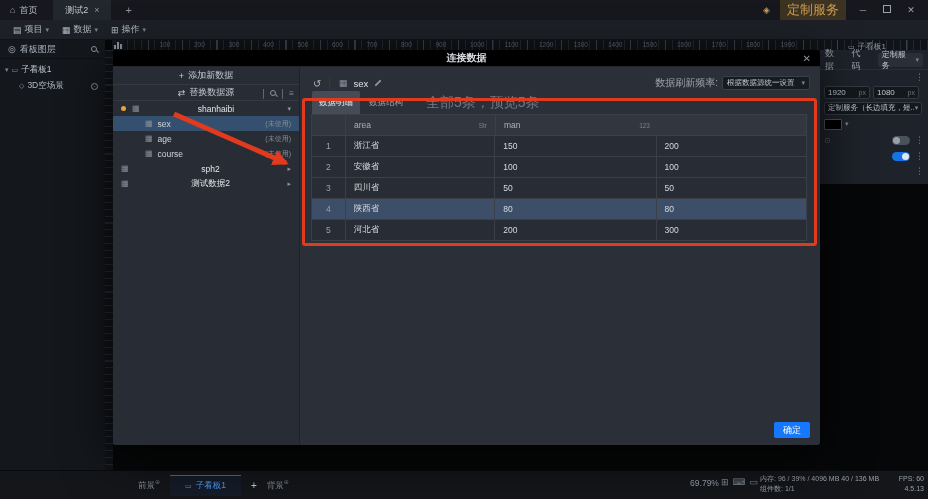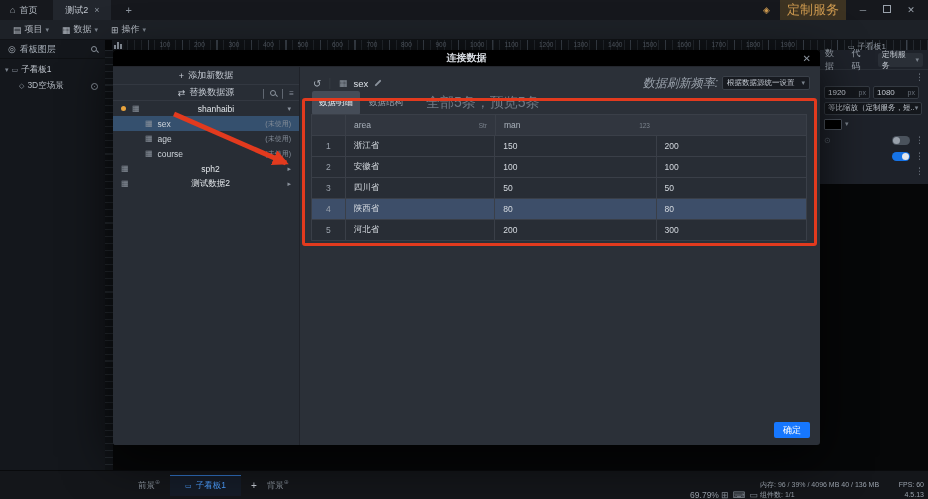--- a/index.html
+++ b/index.html
@@ -123,21 +123,21 @@
   .modal-content { position:absolute; left:188px; top:17px; right:0; bottom:0; }
   .mc-toolbar { height:26px; display:flex; align-items:center; padding:6px 10px 0 12px; gap:6px; }
   .mc-toolbar .back { color:#aab2bc; font-size:10px; }
   .mc-toolbar .div { color:#3a4049; font-size:9px; }
   .mc-toolbar .grid-ic { color:#8a929c; font-size:9px; }
   .mc-toolbar .dsname { color:#dde2e8; font-size:9.5px; }
   .pencil-icon { width:8px; height:8px; position:relative; display:inline-block; }
   .pencil-icon::after { content:""; position:absolute; left:0; top:3px; width:8px; height:2px;
     background:#8a929c; transform:rotate(-45deg); border-radius:1px; }
   .mc-refresh { margin-left:auto; display:flex; align-items:center; gap:4px; }
-  .mc-refresh .rlabel { color:#9aa2ac; font-size:12px;font-style:italic; }
+  .mc-refresh .rlabel { color:#9aa2ac; font-size:10px; }
   .mc-refresh .rselect { width:88px; height:14px; background:#171a20; border:1px solid #3a4049;
     border-radius:2px; display:flex; align-items:center; font-size:7.5px; color:#c2c8d0; padding:0 4px; }
   .mc-refresh .rselect .chev { margin-left:auto; }
   .mc-tabs { height:20px; display:flex; align-items:center; padding:0 11px; gap:2px; }
   .mc-tab { height:15px; padding:12px 7px; font-size:8.5px; color:#9aa2ac; display:flex; align-items:center;
     border-radius:2px; }
   .mc-tab.active { background:#454c57; color:#eef1f4; }
   .mc-meta { margin-left:14px; font-size:14px; color:#717a85; }
   .mc-table { position:absolute; left:10px; top:47px; width:496px; border:1px solid #3a3f48;
     border-bottom:none; font-size:8.5px; }
@@ -155,21 +155,21 @@
 
   
   .statusbar { position:absolute; left:0; bottom:0; width:928px; height:29px; background:#14161a;
     border-top:1px solid #090a0c; }
   .st-left { position:absolute; left:138px; top:3px; display:flex; align-items:center; gap:10px; height:22px; }
   .st-label { color:#878f99; font-size:8.5px; }
   .st-sup { font-size:6px; vertical-align:super; color:#6a727c; }
   .status-tab { height:21px; background:#151c28; border-top:1px solid #2f6fc0; color:#4d9fff;
     display:flex; align-items:center; gap:4px; padding:0 15px; font-size:8.5px; }
   .st-plus { color:#c8ced6; font-size:10px; }
-  .st-right { position:absolute; right:4px; top:9px; display:flex; gap:2px; align-items:flex-end; }
+  .st-right { position:absolute; right:4px; top:3px; display:flex; gap:2px; align-items:flex-start; }
   .st-zoom { color:#9aa2ac; font-size:8.5px; margin-top:4px; }
   .st-icons { display:flex; gap:4px; color:#868e98; font-size:9px; margin-top:3px; }
   .st-mem { font-size:7px; color:#99a1ab; line-height:10px; width:128px; }
   .st-fps { font-size:7px; color:#99a1ab; line-height:10px; text-align:right; width:34px; }
 
   
   .anno-rect { position:absolute; left:302px; top:98px; width:515px; height:148px;
     border:3px solid #e23a1e; border-radius:3px; z-index:50; pointer-events:none; }
   .anno-arrow { position:absolute; left:0; top:0; z-index:50; pointer-events:none; }
 </style>
@@ -283,21 +283,21 @@
           <span>1920</span>
           <span class="unit">px</span>
         </span>
         <span class="rp-input">
           <span>1080</span>
           <span class="unit">px</span>
         </span>
       </div>
       <div class="rp-row">
         <span class="rp-select">
-          <span>等比缩放（定制服务，短..</span>
+          <span>定制服务（长边填充，短..</span>
           <span class="chev">▾</span>
         </span>
       </div>
       <div class="rp-row">
         <span class="rp-swatch"></span>
         <span class="chev">▾</span>
       </div>
       <div class="rp-row">
         <span class="rp-faint">⊙</span>
         <span class="toggle off" style="margin-left:auto;"></span>

